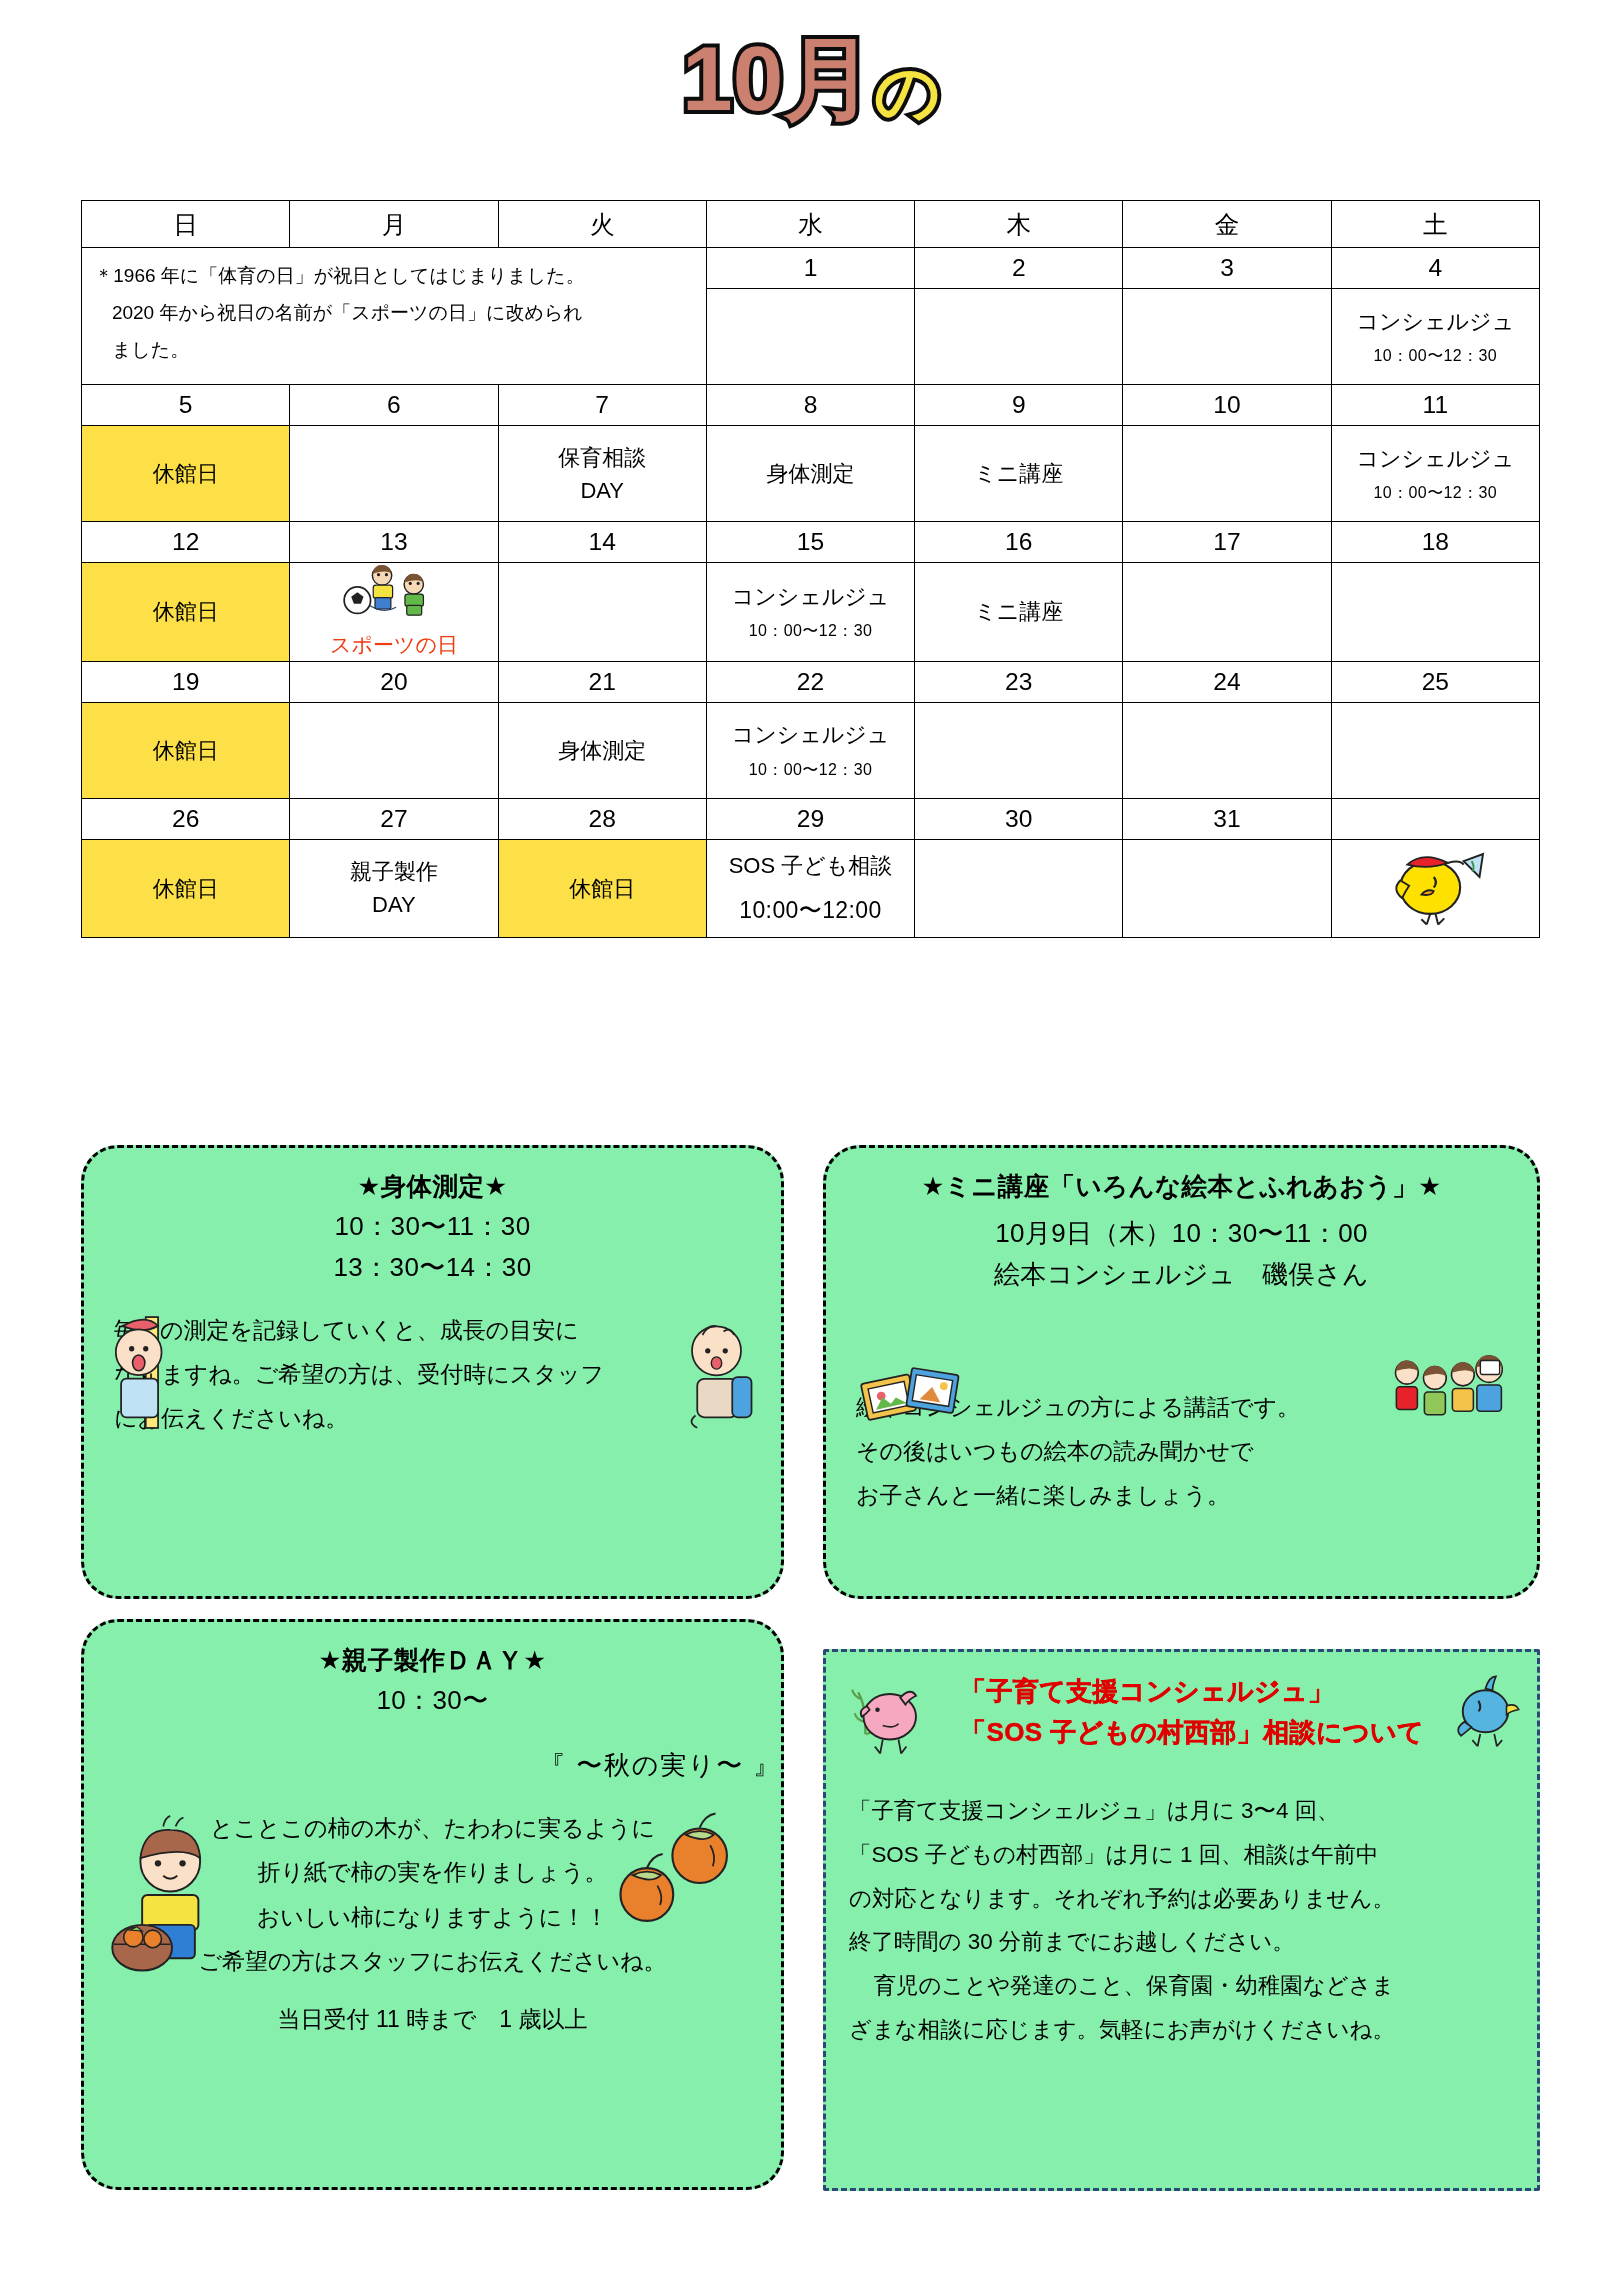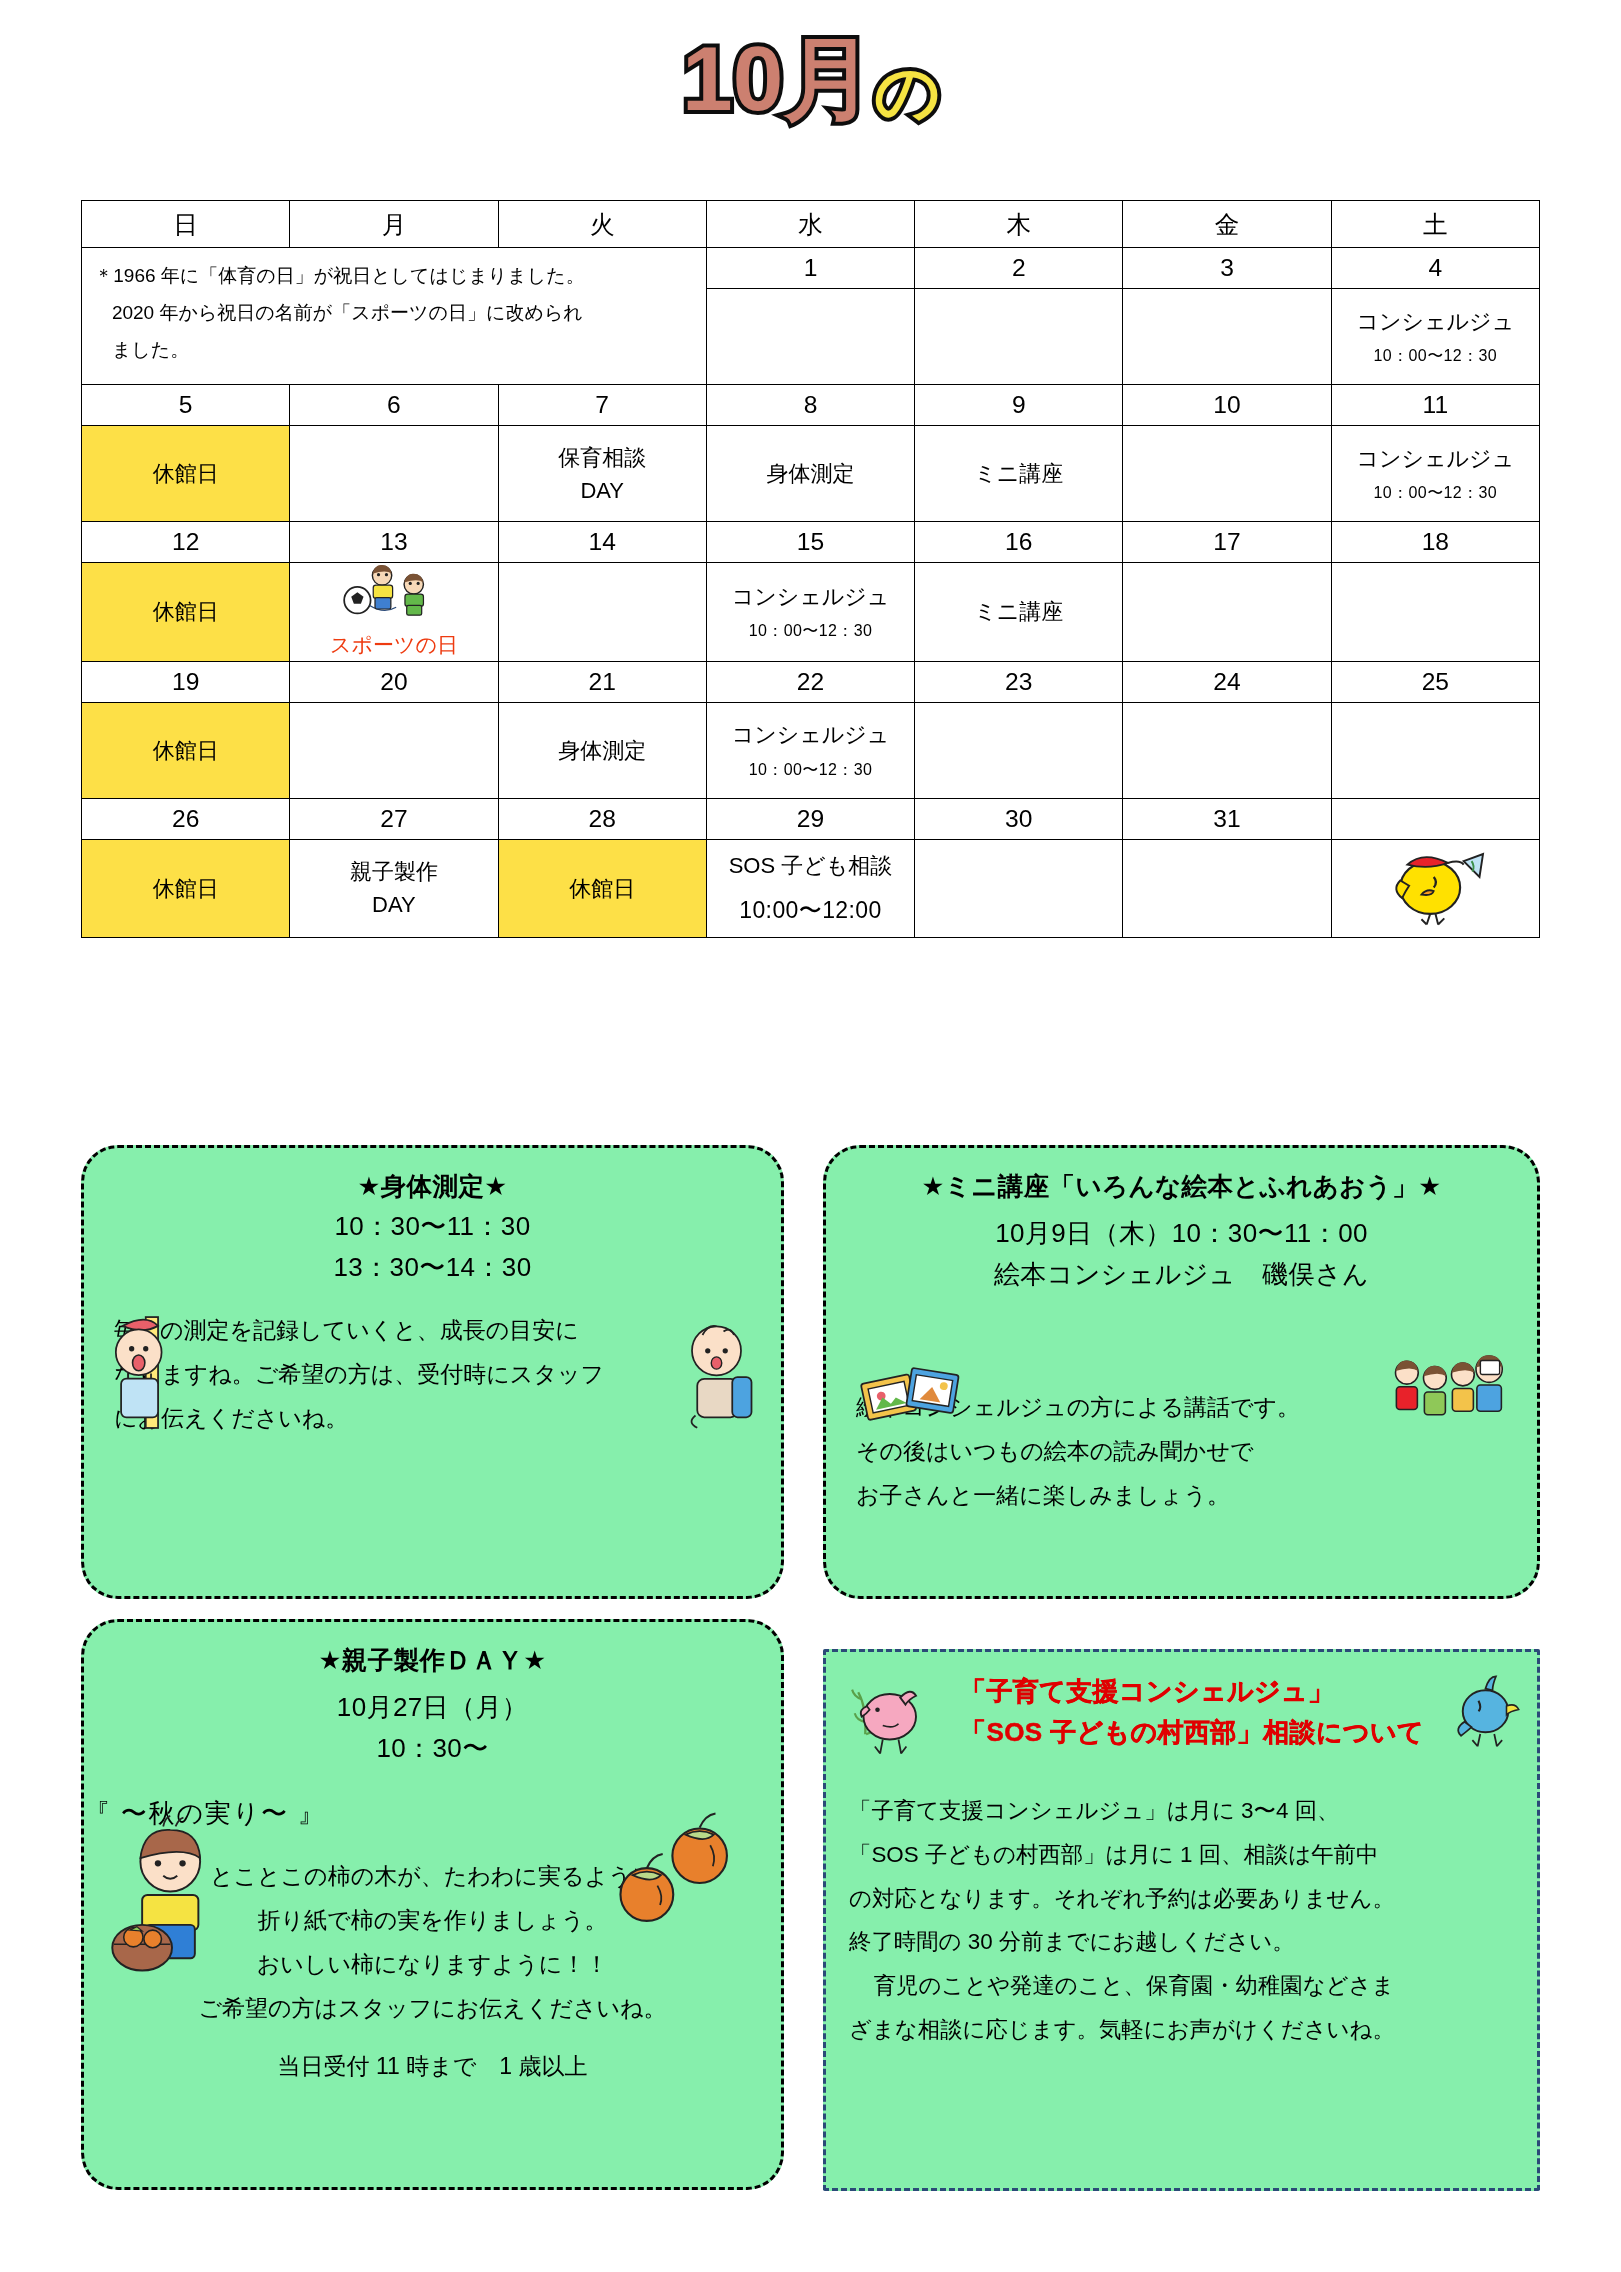--- a/index.html
+++ b/index.html
@@ -146,21 +146,21 @@
   .bx-line.tight { margin-top: 5.3px; }
   .bx-body {
     font-size: 23px;
     line-height: 1.92;
     padding: 0 30px;
     margin-top: 23px;
   }
   .bx-body p { margin: 0; }
   .bx-body.center p { text-align: center; }
   .bx-quote {
-    text-align: left;
+    text-align: right;
     font-size: 26px;
     margin-top: 30px;
     letter-spacing: 1.8px;
   }
   .bx-foot {
     text-align: center;
     font-size: 23px;
     margin-top: 21px;
   }
   
@@ -465,21 +465,20 @@
       <path d="M124 40 q7 12 3 24" stroke="#222" stroke-width="2" fill="none"></path>
     </g>
     <g>
       <circle cx="52" cy="96" r="30" fill="#e8802c" stroke="#222" stroke-width="2.4"></circle>
       <path d="M36 74 q16 -8 32 0 q-10 10 -32 0Z" fill="#b9d98a" stroke="#222" stroke-width="2"></path>
       <path d="M52 66 q6 -14 18 -16" stroke="#222" stroke-width="2.4" fill="none"></path>
       <path d="M64 86 q7 12 3 22" stroke="#222" stroke-width="2" fill="none"></path>
     </g>
   </svg>
   <div class="bx-title">★親子製作ＤＡＹ★</div>
-  <div class="bx-line">10月27日（月）</div>
   <div class="bx-line tight">10：30〜</div>
   <div class="bx-quote">『 〜秋の実り〜 』</div>
   <div class="bx-body center">
     <p>とことこの柿の木が、たわわに実るように</p>
     <p>折り紙で柿の実を作りましょう。</p>
     <p>おいしい柿になりますように！！</p>
     <p>ご希望の方はスタッフにお伝えくださいね。</p>
   </div>
   <div class="bx-foot">当日受付 11 時まで　1 歳以上</div>
 </div>

